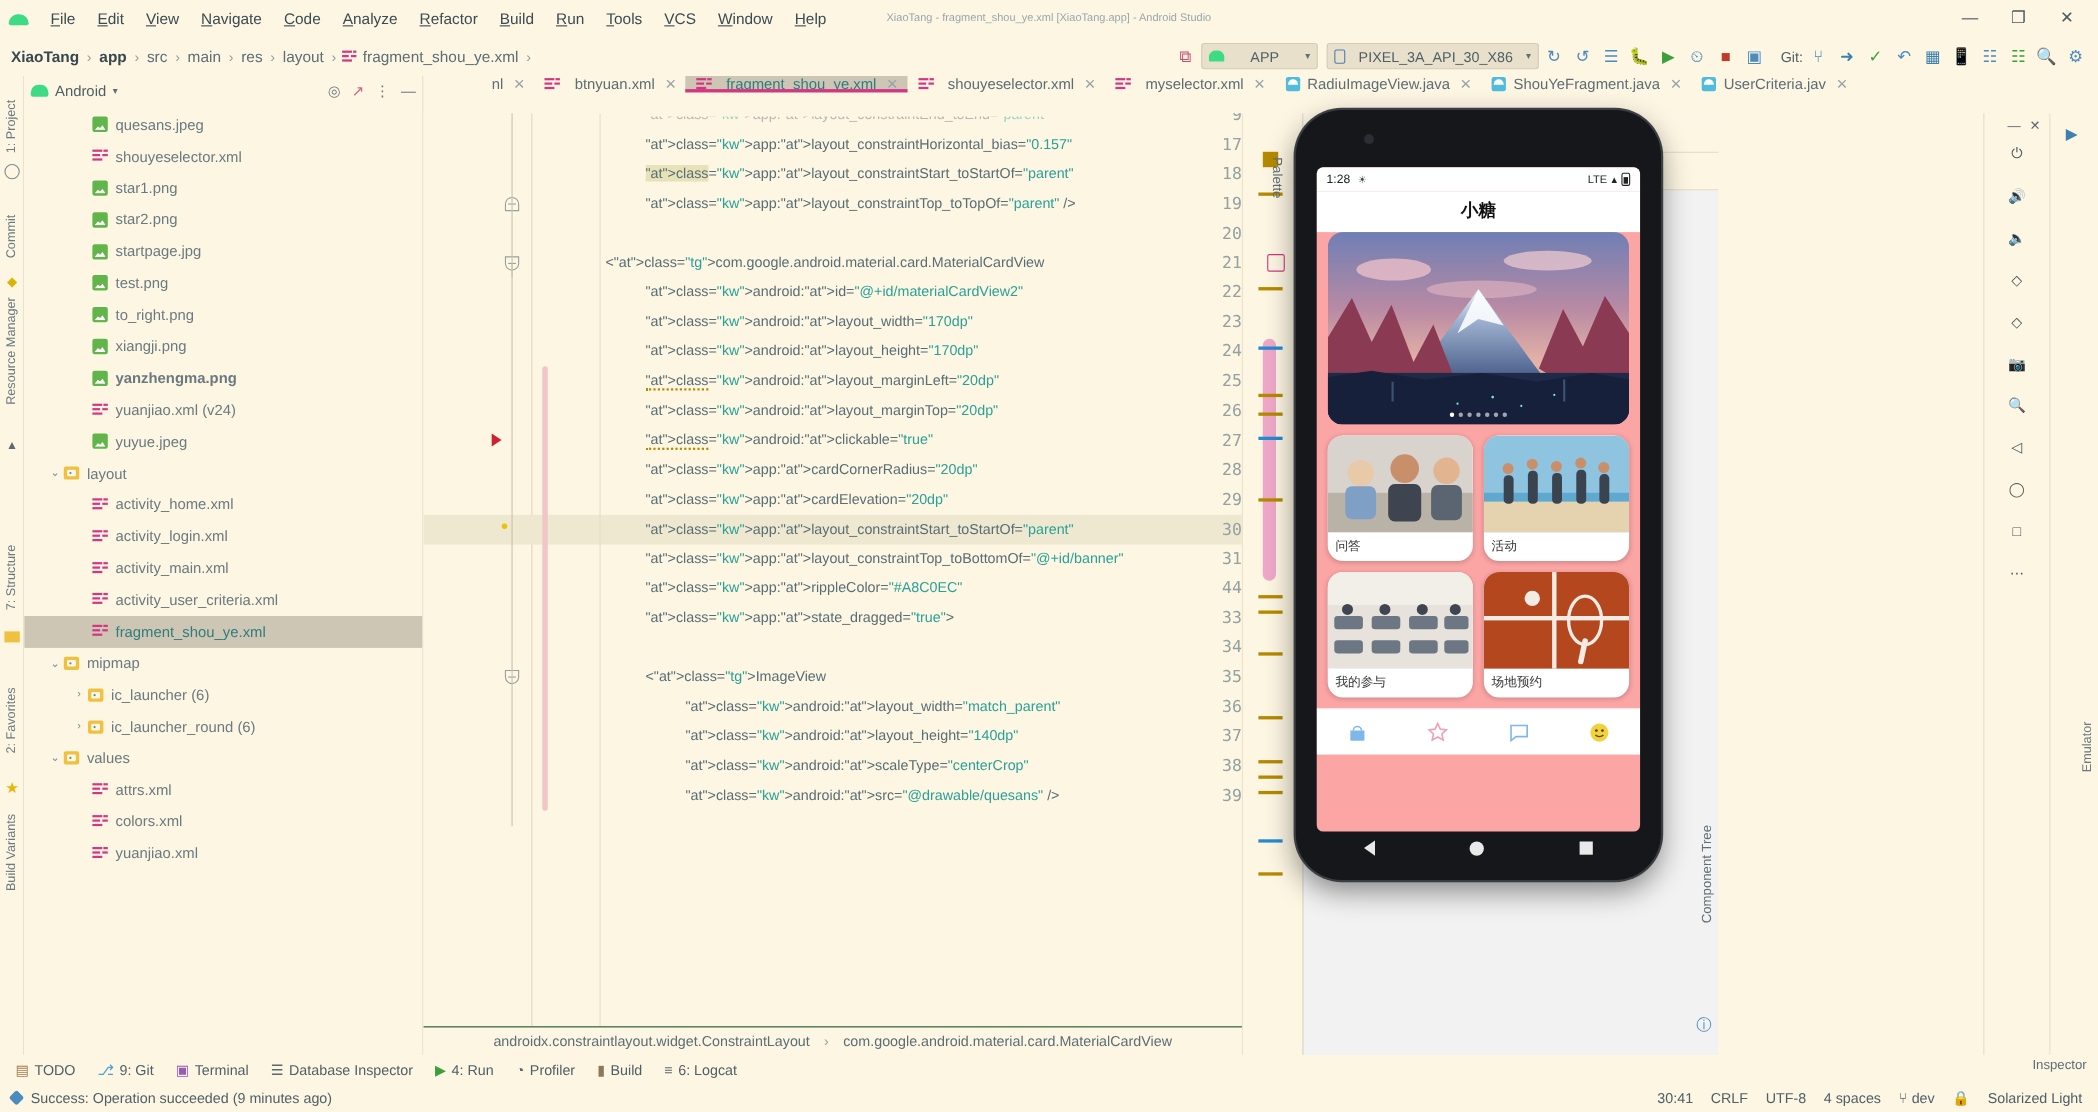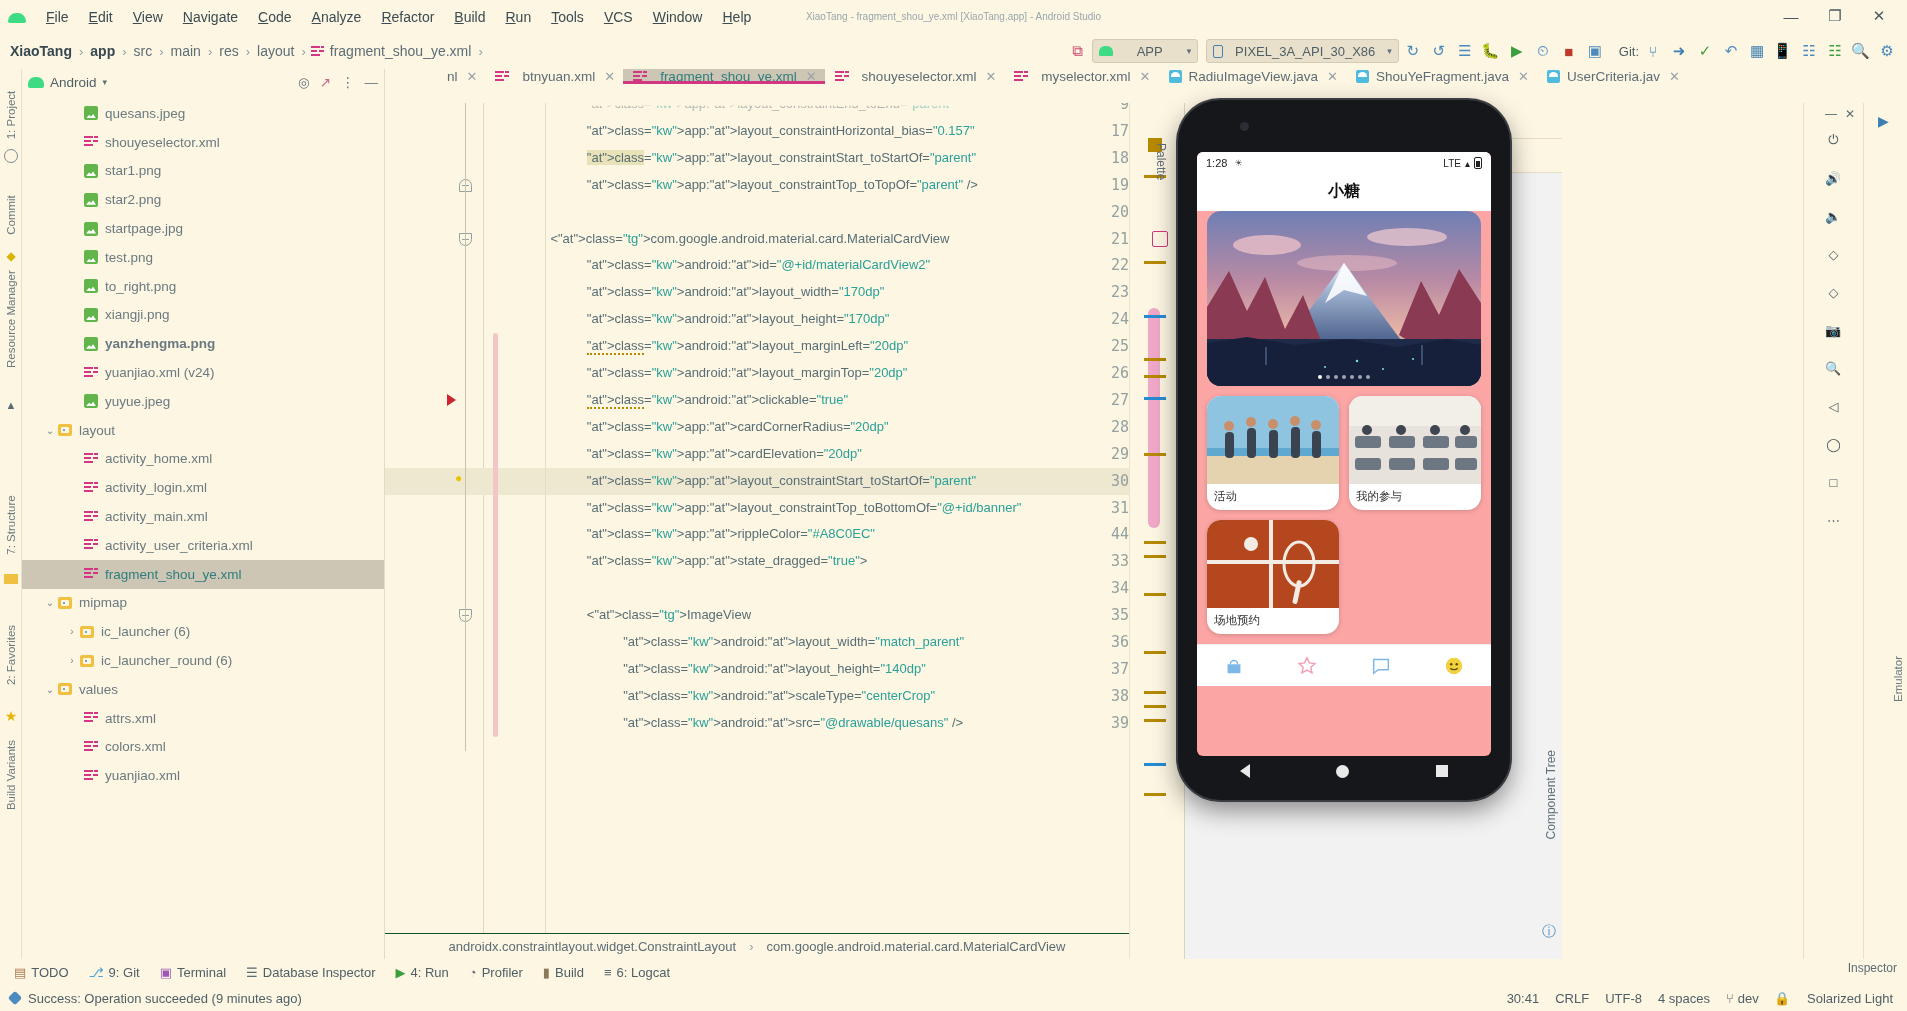--- a/index.html
+++ b/index.html
@@ -673,20 +673,33 @@
           <span class="dot"></span>
             <span class="dot"></span>
             <span class="dot"></span>
             <span class="dot"></span>
         </div>
       </div>
 
       <div class="grid" id="cards">
           <div class="card">
             <div class="thumb"><svg width="100%" height="88" viewBox="0 0 132 88" preserveAspectRatio="none">
+                <rect width="132" height="88" fill="#d8d4cd"></rect>
+                <rect y="52" width="132" height="36" fill="#b9b2a6"></rect>
+                <circle cx="30" cy="34" r="12" fill="#e8c9a8"></circle>
+                <rect x="16" y="46" width="28" height="30" rx="6" fill="#7f9fc4"></rect>
+                <circle cx="70" cy="30" r="13" fill="#c98f6a"></circle>
+                <rect x="55" y="44" width="30" height="34" rx="6" fill="#3e4450"></rect>
+                <circle cx="108" cy="32" r="12" fill="#e2b48f"></circle>
+                <rect x="94" y="45" width="28" height="32" rx="6" fill="#5b6572"></rect>
+              </svg></div>
+            <div class="lab">问答</div>
+          </div>
+          <div class="card">
+            <div class="thumb"><svg width="100%" height="88" viewBox="0 0 132 88" preserveAspectRatio="none">
                 <rect width="132" height="88" fill="#8fc4e0"></rect>
                 <rect y="58" width="132" height="30" fill="#e4d3ae"></rect>
                 <rect y="52" width="132" height="8" fill="#5fa8cf"></rect>
                 <g fill="#3a4450">
                   <rect x="18" y="36" width="9" height="26" rx="4"></rect>
                   <rect x="40" y="32" width="9" height="30" rx="4"></rect>
                   <rect x="62" y="34" width="9" height="28" rx="4"></rect>
                   <rect x="84" y="31" width="9" height="31" rx="4"></rect>
                   <rect x="105" y="35" width="9" height="27" rx="4"></rect>
                 </g>

